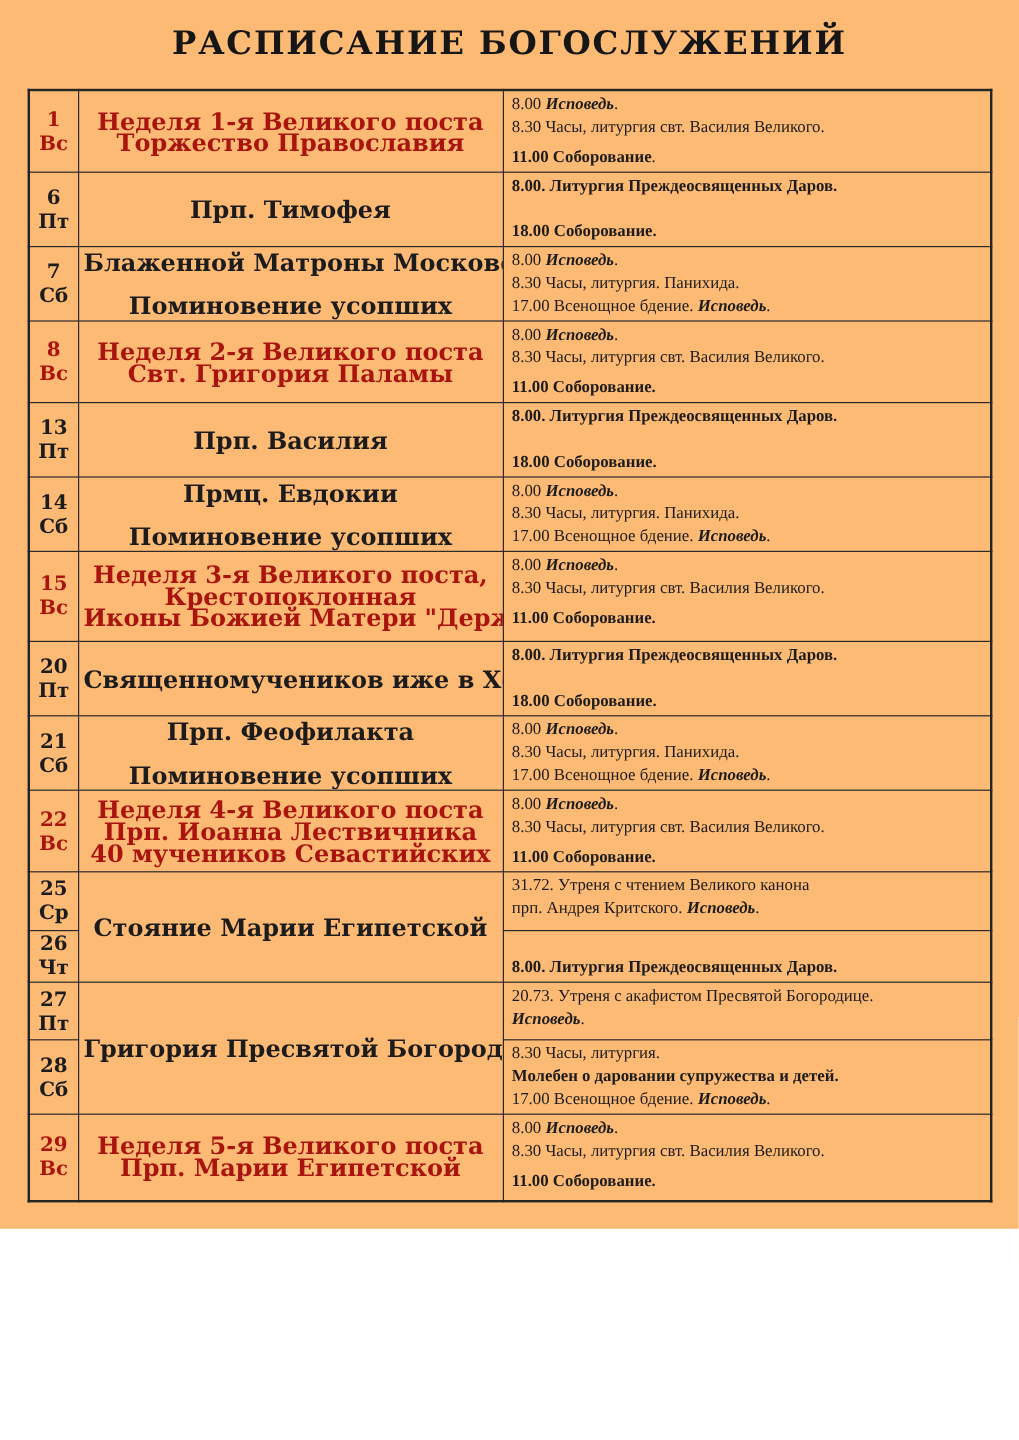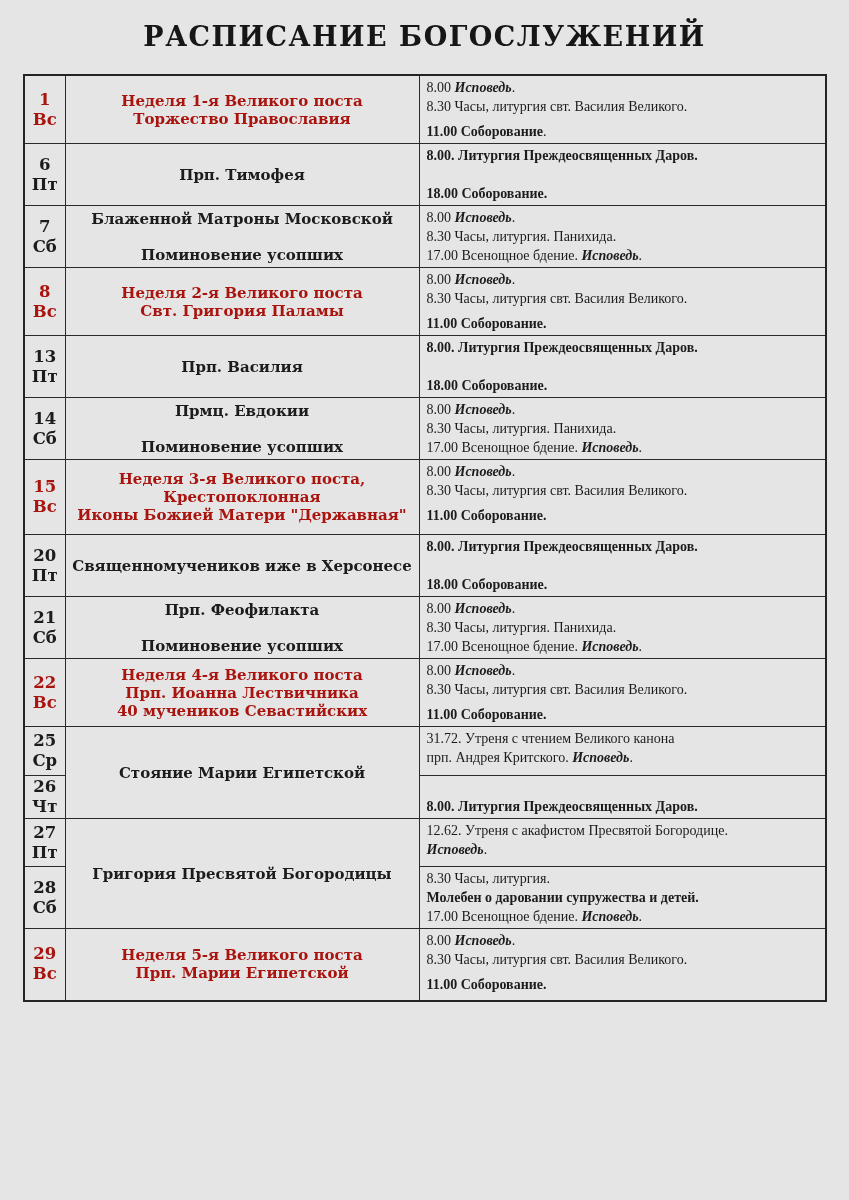--- a/index.html
+++ b/index.html
@@ -5,22 +5,22 @@
   html, body {
     margin: 0; padding: 0;
     background: #ffffff;
     width: 849px; height: 1200px;
     font-family: "Liberation Serif", serif;
     color: #1c1c1c;
     overflow: hidden;
   }
   .page {
     position: relative;
-    width: 849px; height: 1200px;
-    background: #e5e5e5;
+    width: 849px; height: 1024px;
+    background: #fdba74;
   }
   .title-block {
     padding-top: 21px;
     text-align: center;
     font-family: "DejaVu Serif", serif;
     font-weight: bold;
     color: #161616;
   }
   .title-line1 {
     font-size: 27px;
@@ -56,21 +56,21 @@
     font-weight: bold;
     font-size: 16.5px;
   }
   .dnum, .dday { line-height: 20px; }
 
   td.feast-cell {
     text-align: center;
     vertical-align: middle;
     font-family: "DejaVu Serif", serif;
     font-weight: bold;
-    font-size: 15px;
+    font-size: 20px;
     padding: 2px 4px;
   }
   .fline { line-height: 18px; white-space: nowrap; }
 
   .red   { color: var(--accent-red, #a9140f); }
   .black { color: #1c1c1c; }
 
   td.svc-cell {
     vertical-align: top;
     padding: 2px 4px 2px 7px;
@@ -273,21 +273,21 @@
         </tr>
         <tr style="height: 48px;">
           <td class="date-cell black">
             <div class="dnum">27</div>
             <div class="dday">Пт</div>
           </td>
           <td class="feast-cell black" rowspan="2">
             <div class="fline">Григория Пресвятой Богородицы</div>
           </td>
           <td class="svc-cell">
-            <div class="sline"><span>12.62. Утреня с акафистом Пресвятой Богородице.</span></div>
+            <div class="sline"><span>20.73. Утреня с акафистом Пресвятой Богородице.</span></div>
             <div class="sline"><span class="bi">Исповедь</span><span>.</span></div>
           </td>
         </tr>
         <tr style="height: 55px;">
           <td class="date-cell black">
             <div class="dnum">28</div>
             <div class="dday">Сб</div>
           </td>
           <td class="svc-cell">
             <div class="sline"><span>8.30 Часы, литургия.</span></div>

